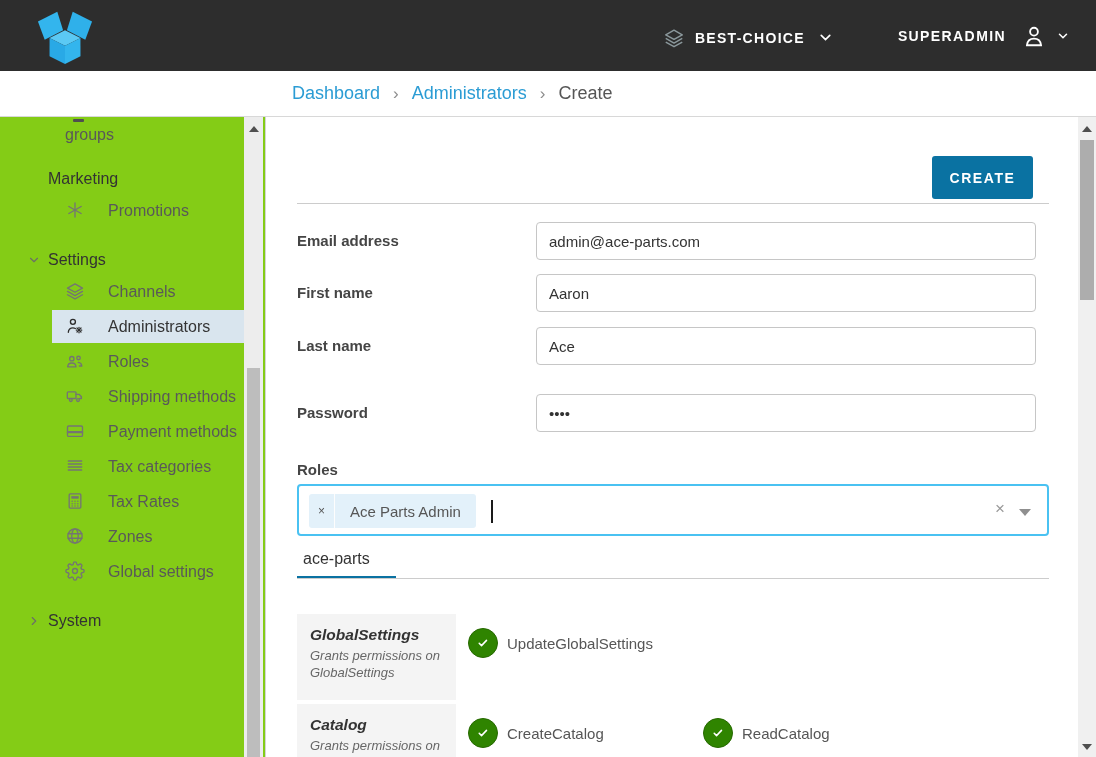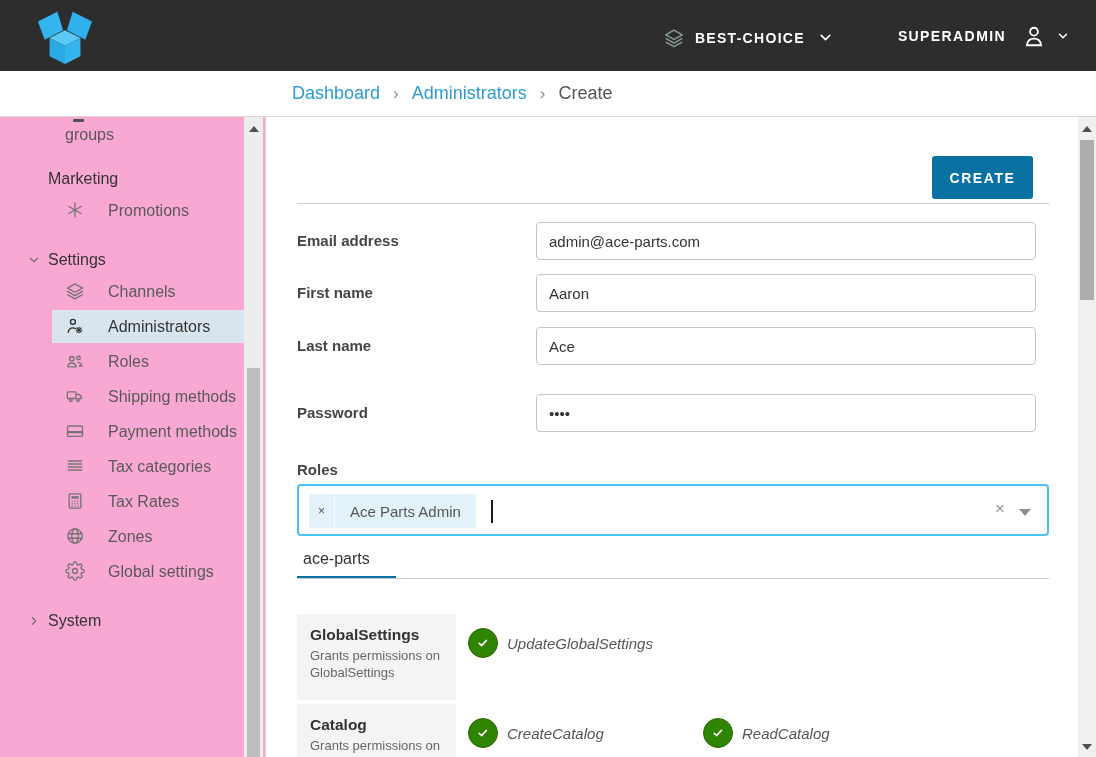--- a/index.html
+++ b/index.html
@@ -27,21 +27,21 @@
   .breadcrumb-bar { height:46px; background:#fff; border-bottom:1px solid #d8d8d8;
                     display:flex; align-items:center; padding-left:292px; font-size:18px; }
   .crumb-link { color:var(--link); text-decoration:none; cursor:pointer;text-align:center; }
   .crumb-sep { color:#8c8c8c; margin:0 13px; font-size:17px; }
   .crumb-current { color:#565656; }
 
   
   .content { position:relative; width:1096px; height:640px; overflow:hidden; }
 
   
-  .sidebar { position:absolute; left:0; top:0; width:266px; height:640px; background:#f9a8d4;
+  .sidebar { position:absolute; left:0; top:0; width:266px; height:640px; background:#84cc16;
              border-right:1px solid #d4d4d4; overflow:hidden; }
   .icon-fragment { width:11px; height:3px; background:#4f4f4f; border-radius:1px; margin:2px 0 2px 73px; }
   .partial-label { margin-left:65px; color:#595959; font-size:16px; line-height:22px; }
   .nav-section { display:flex; align-items:center; gap:8px; margin:24px 0 6px 28px;
                  color:#333; font-size:16px; cursor:pointer; }
   .nav-section.no-collapse { margin-left:48px; cursor:default; }
   .sec-chev { width:12px; height:12px; color:#6b6b6b; display:inline-flex; flex:0 0 12px; }
   .nav-items { margin-left:52px; width:194px; list-style:none; }
   .nav-item { display:block; padding:5px 0 5px 13px; margin-bottom:2px; color:#595959;
               font-size:16px; line-height:23px; cursor:pointer; }
@@ -88,25 +88,25 @@
   
   .tab-label { position:absolute; left:36px; top:433px; font-size:16px; color:#333; cursor:pointer; }
   .tab-underline { position:absolute; left:30px; top:459px; width:99px; height:3px; background:var(--accent); }
   .tab-line { position:absolute; left:30px; top:461px; width:752px; height:1px; background:#ccc; }
 
   
   .perm-table { position:absolute; left:30px; top:497px; width:752px; }
   .perm-row { display:flex; margin-bottom:4px; }
   .perm-row.r1 { height:86px; }
   .perm-row.r2 { height:80px; }
-  .perm-left { width:159px; background:#f4f4f4; padding:12px 8px 0 13px; }
+  .perm-left { width:159px; background:#f4f4f4; padding:12px 8px 0 13px;font-style:italic; }
   .perm-title { font-size:15.5px; font-weight:bold; color:#333; margin-bottom:3px; }
   .perm-desc { font-size:13px; color:#666; line-height:17px; }
   .perm-right { flex:1; padding:14px 0 0 12px; display:grid; grid-template-columns:235px 223px auto;
-                align-content:start;font-style:italic; }
+                align-content:start; }
   .perm-item { display:flex; align-items:center; gap:9px; height:30px; white-space:nowrap; }
   .toggle { width:30px; height:30px; flex:0 0 30px; border-radius:50%; background:var(--green);
             border:1px solid #266900; display:flex; align-items:center; justify-content:center; cursor:pointer; }
   .toggle .chk { width:14px; height:14px; color:#fff; }
   .perm-name { font-size:15px; color:#565656; }
 
   
   .main-sb { position:absolute; left:1078px; top:0; width:18px; height:640px; background:#f0f0f0; }
   .main-thumb { position:absolute; left:2px; right:2px; top:23px; height:160px; background:#adadad; cursor:pointer; }
 </style>

